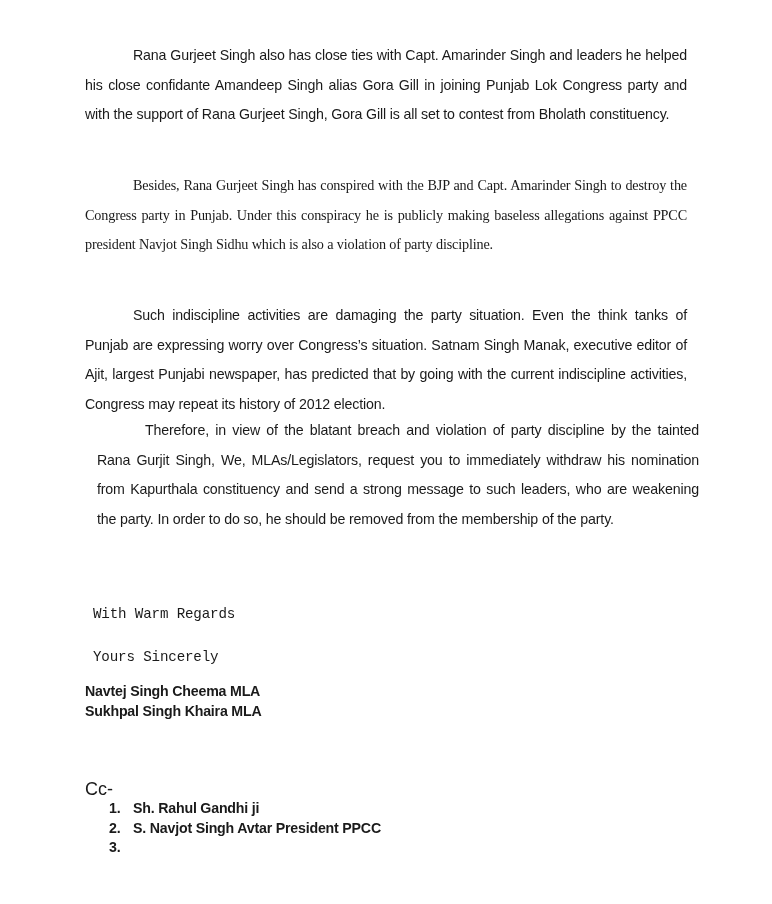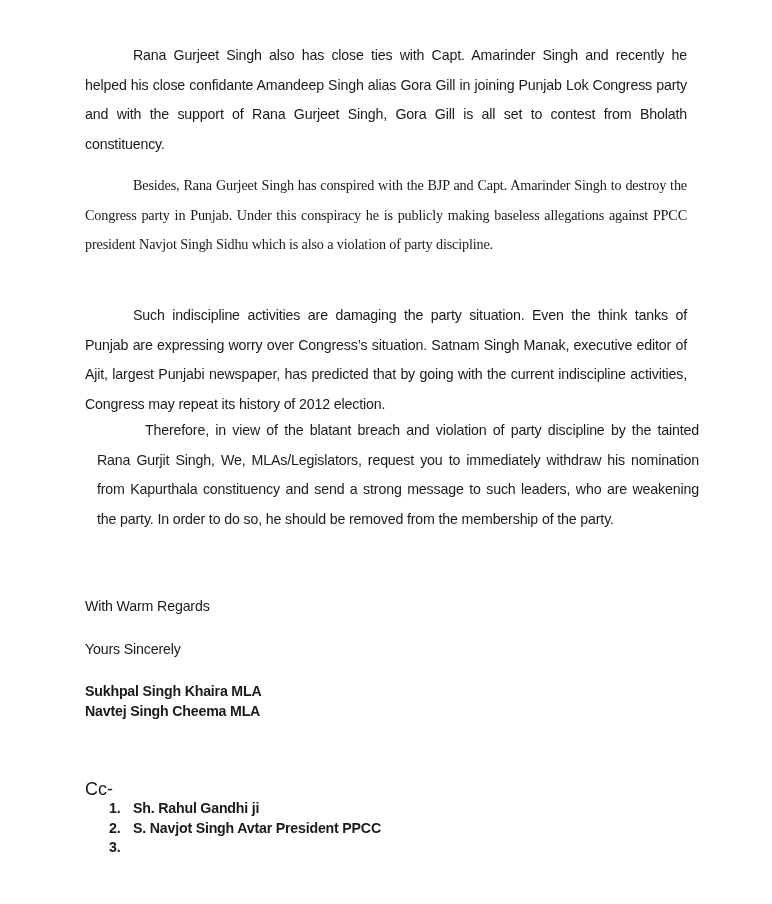--- a/index.html
+++ b/index.html
@@ -34,23 +34,24 @@
     }
     #p1 { top: 41px; }
     #p2 { top: 171px; font-family: Liberation Serif, serif; }
     #p3 { top: 301px; }
     #p4 { top: 416px; margin-left: 12px; }
     .line {
       position: absolute;
       left: 0;
       font-size: 14.2px;
       line-height: 18px;
-      margin: 0;
+      margin: 8px;
       white-space: nowrap;
       letter-spacing: -0.15px;
+      font-family: Liberation Mono, monospace;
     }
     #closing { top: 597px; }
     #sincerely { top: 640px; }
     .signatories {
       position: absolute;
       left: 0;
       top: 682px;
       margin: 0;
       padding: 0;
       list-style: none;
@@ -89,31 +90,31 @@
     .cc-num {
       display: inline-block;
       width: 24px;
       margin-left: 24px;
     }
   </style>
 </head>
 <body>
 
 <div class="page">
-  <p class="para" id="p1">Rana Gurjeet Singh also has close ties with Capt. Amarinder Singh and recently he helped his close confidante Amandeep Singh alias Gora Gill in joining Punjab Lok Congress party and with the support of Rana Gurjeet Singh, Gora Gill is all set to contest from Bholath constituency.</p>
+  <p class="para" id="p1">Rana Gurjeet Singh also has close ties with Capt. Amarinder Singh and leaders he helped his close confidante Amandeep Singh alias Gora Gill in joining Punjab Lok Congress party and with the support of Rana Gurjeet Singh, Gora Gill is all set to contest from Bholath constituency.</p>
   <p class="para" id="p2">Besides, Rana Gurjeet Singh has conspired with the BJP and Capt. Amarinder Singh to destroy the Congress party in Punjab. Under this conspiracy he is publicly making baseless allegations against PPCC president Navjot Singh Sidhu which is also a violation of party discipline.</p>
   <p class="para" id="p3">Such indiscipline activities are damaging the party situation. Even the think tanks of Punjab are expressing worry over Congress’s situation. Satnam Singh Manak, executive editor of Ajit, largest Punjabi newspaper, has predicted that by going with the current indiscipline activities, Congress may repeat its history of 2012 election.</p>
   <p class="para" id="p4">Therefore, in view of the blatant breach and violation of party discipline by the tainted Rana Gurjit Singh, We, MLAs/Legislators, request you to immediately withdraw his nomination from Kapurthala constituency and send a strong message to such leaders, who are weakening the party. In order to do so, he should be removed from the membership of the party.</p>
 
   <p class="line" id="closing">With Warm Regards</p>
   <p class="line" id="sincerely">Yours Sincerely</p>
 
   <ul class="signatories">
+    <li>Navtej Singh Cheema MLA</li>
     <li>Sukhpal Singh Khaira MLA</li>
-    <li>Navtej Singh Cheema MLA</li>
   </ul>
 
   <div id="cc-label">Cc-</div>
   <ol class="cc-list">
     <li>
       <span class="cc-num">1.</span>
       <span>Sh. Rahul Gandhi ji</span>
     </li>
     <li>
       <span class="cc-num">2.</span>

